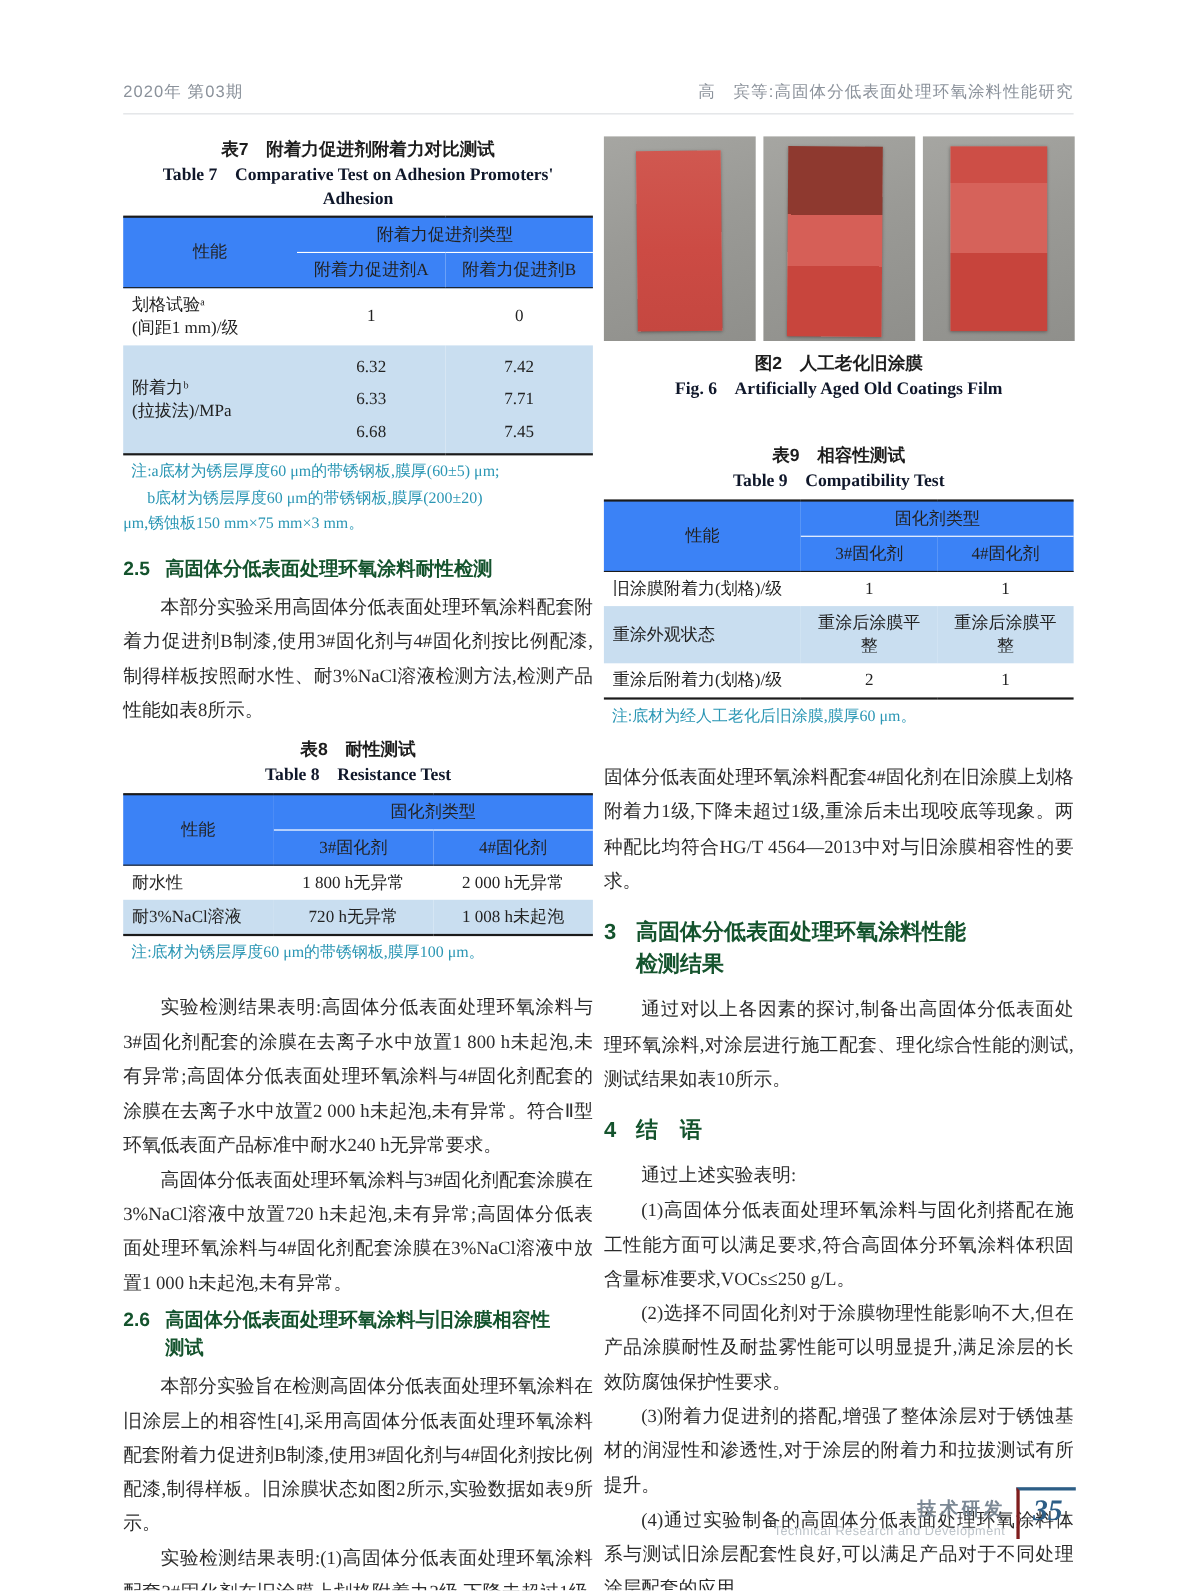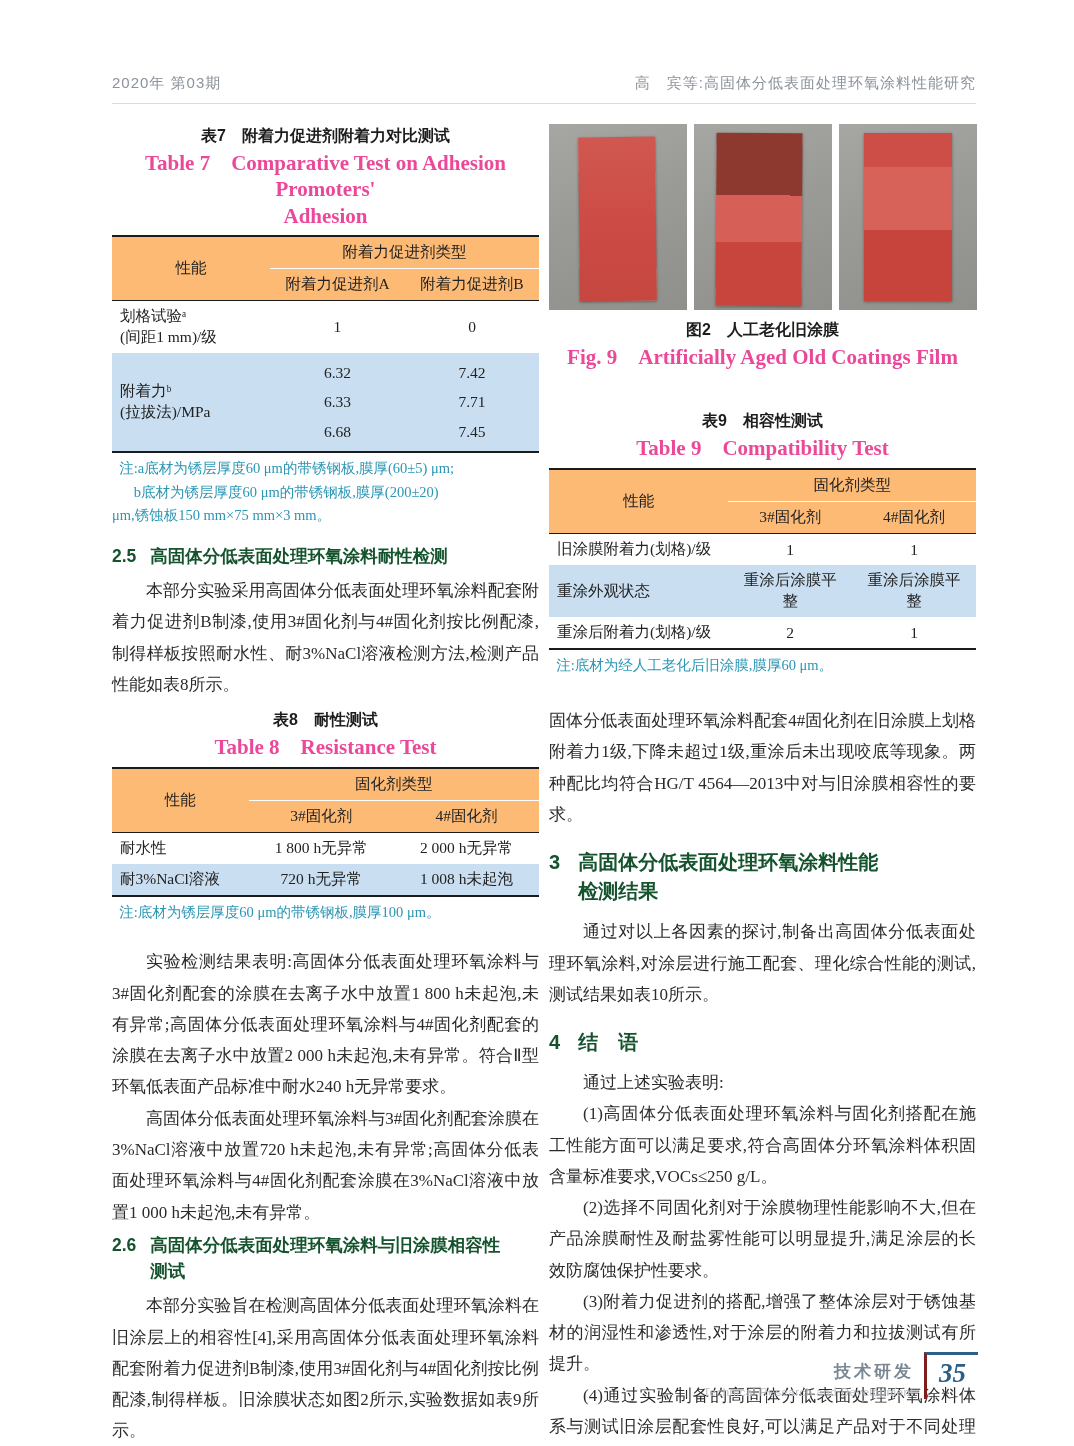--- a/index.html
+++ b/index.html
@@ -17,26 +17,26 @@
   .para{font-size:17px;line-height:1.84;text-align:justify;text-indent:2em;margin:0;}
   .para.noindent{text-indent:0;}
   
   .sec-h{display:flex;gap:14px;color:#14532d;font-family:"Liberation Sans",sans-serif;
          font-weight:bold;font-size:17.5px;line-height:1.5;margin:10px 0 6px 0;}
   .sec-h .num{flex:none;}
   .sec-h-big{font-size:20px;line-height:1.45;margin:18px 0 10px 0;gap:18px;}
   
   .cap-zh{text-align:center;font-family:"Liberation Sans",sans-serif;font-weight:bold;
           font-size:16px;color:#1d1d1d;margin:4px 0 2px 0;}
-  .cap-en{text-align:center;font-weight:bold;font-size:21px;color:#ec4899;margin:2px 0 6px 0;}
+  .cap-en{text-align:center;font-weight:bold;font-size:16px;color:#0f172a;margin:2px 0 6px 0;}
   
   .dtable{width:100%;border-collapse:collapse;font-size:15.5px;color:#222;
           border-top:2px solid #1b1b1b;border-bottom:2px solid #1b1b1b;margin:2px 0 4px 0;}
   .dtable th,.dtable td{font-weight:normal;text-align:center;vertical-align:middle;padding:5px 4px;}
-  .dtable thead th{background:#fdba74;text-align:center;}
+  .dtable thead th{background:#3b82f6;text-align:center;}
   .dtable thead .grp{border-bottom:1px solid #ffffff;}
   .dtable thead tr:last-child th,.dtable thead th.perf{border-bottom:1.5px solid #1b1b1b;}
   .dtable td.lbl{text-align:left;padding-left:8px;}
   .dtable tr.r-blue td{background:#c9def0;}
   .dtable .vline{line-height:1.9;}
   
   .tnote{color:#2a96b4;font-size:14.5px;line-height:1.6;margin-top:4px;}
   .tnote .n1{padding-left:0.5em;}
   .tnote .n2{padding-left:1.5em;}
   .tnote .n3{padding-left:0;}
@@ -182,21 +182,21 @@
               <div class="panel photo-panel" style="background: linear-gradient(rgb(208, 88, 80) 0%, rgb(204, 75, 68) 55%, rgb(197, 71, 64) 100%);"></div>
             </div>
           <div class="photo">
               <div class="panel photo-panel" style="background: linear-gradient(rgb(142, 57, 47) 0%, rgb(142, 57, 47) 36%, rgb(214, 95, 87) 36%, rgb(214, 95, 87) 63%, rgb(200, 69, 61) 63%, rgb(200, 69, 61) 100%);"></div>
             </div>
           <div class="photo">
               <div class="panel photo-panel" style="background: linear-gradient(rgb(205, 78, 70) 0%, rgb(205, 78, 70) 20%, rgb(214, 98, 90) 20%, rgb(214, 98, 90) 58%, rgb(199, 68, 60) 58%, rgb(199, 68, 60) 100%);"></div>
             </div>
         </div>
         <div class="cap-zh mt10">图2　人工老化旧涂膜</div>
-        <div class="cap-en">Fig. 9　Artificially Aged Old Coatings Film</div>
+        <div class="cap-en">Fig. 6　Artificially Aged Old Coatings Film</div>
       </div>
 
       <div class="mt40">
         <div class="cap-zh">表9　相容性测试</div>
         <div class="cap-en">Table 9　Compatibility Test</div>
         <table class="dtable">
           <thead>
             <tr>
               <th class="perf" rowspan="2" style="width:42%;">性能</th>
               <th class="grp" colspan="2">固化剂类型</th>

